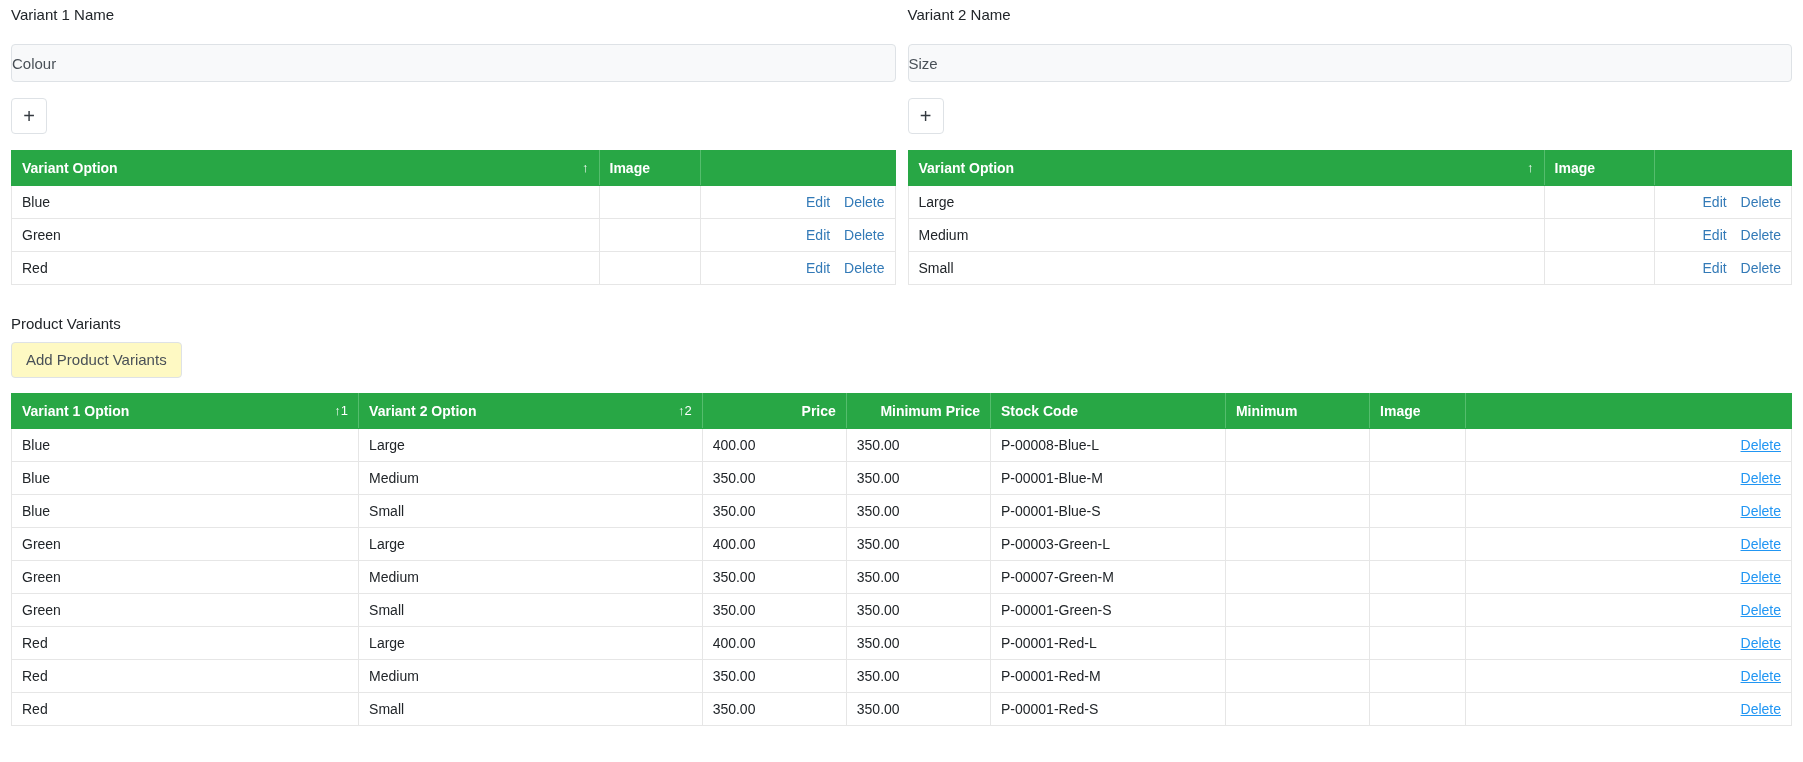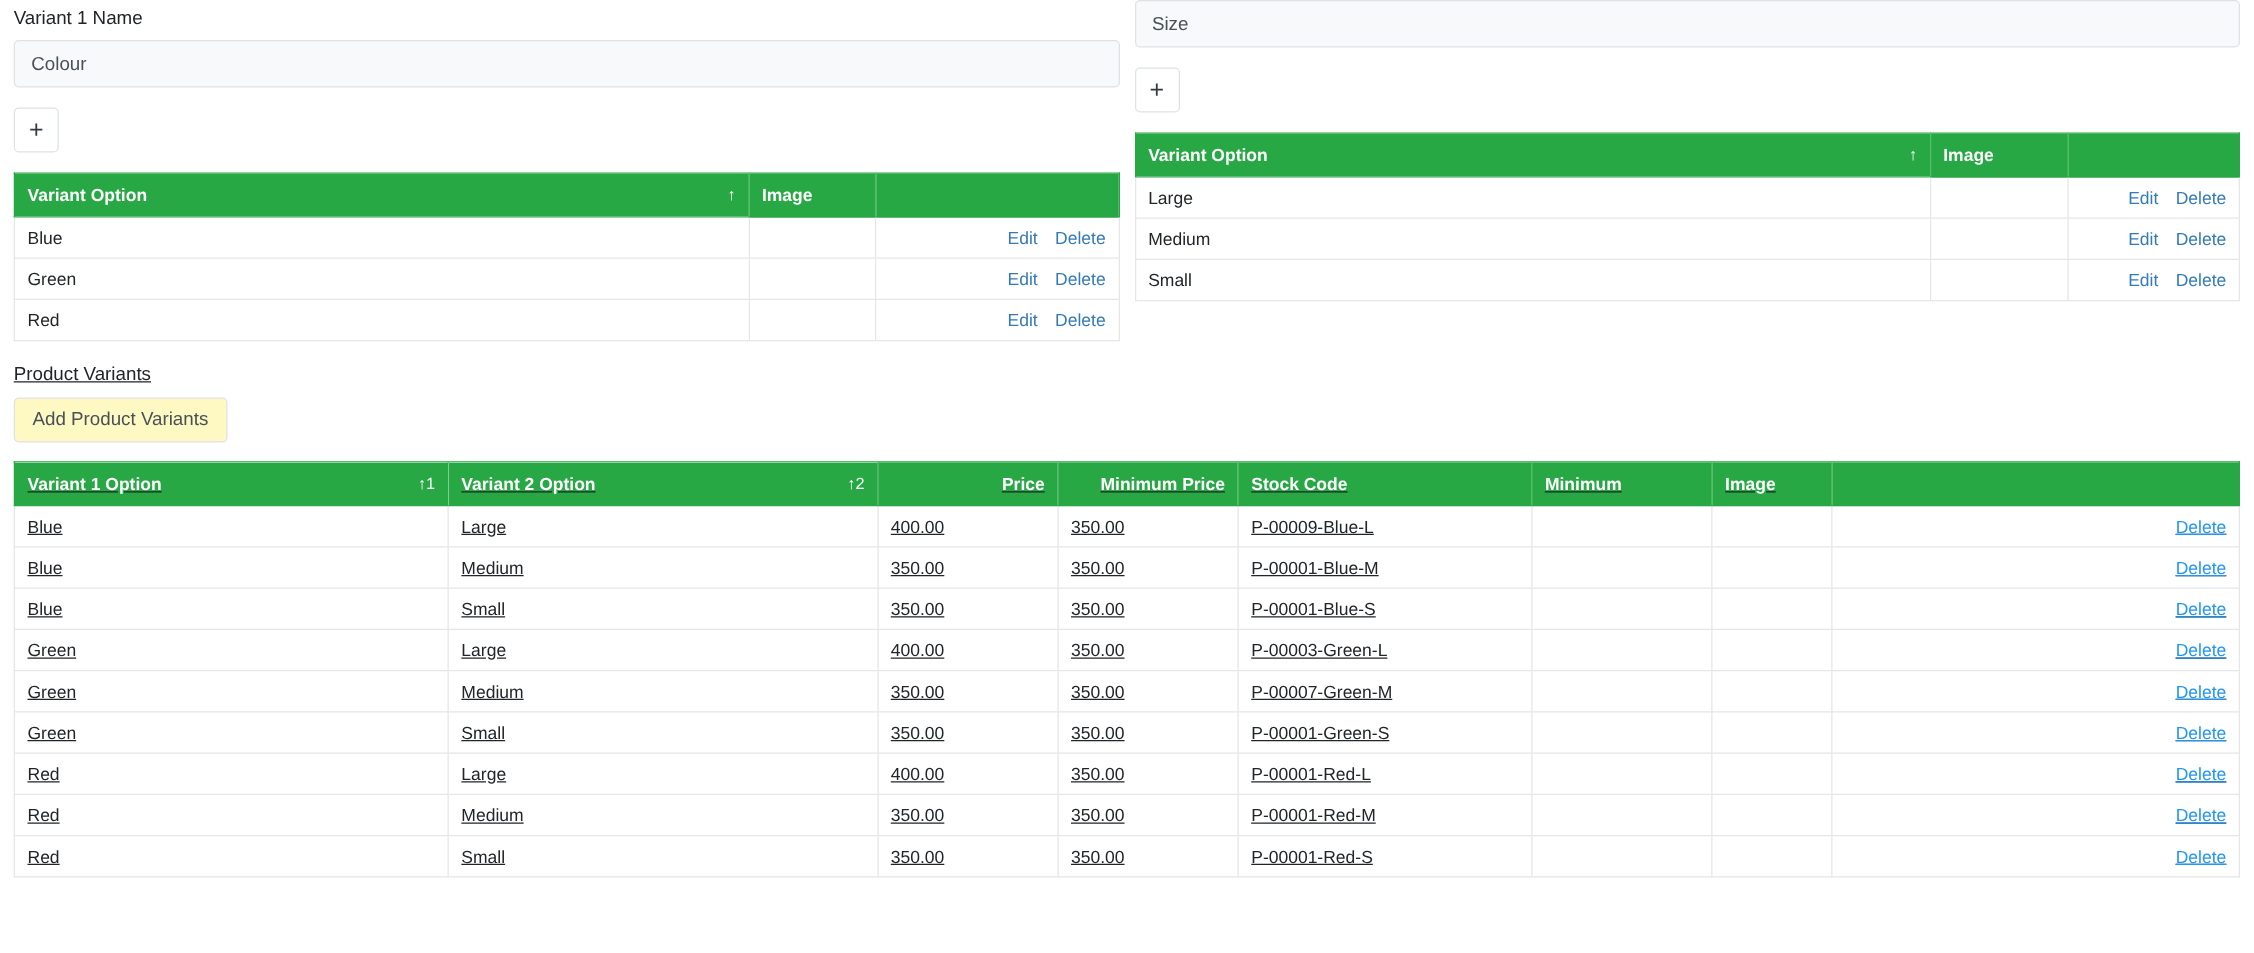--- a/index.html
+++ b/index.html
@@ -21,28 +21,29 @@
     font-size: 15px;
     color: #212529;
     line-height: 18px;
     padding: 6px 0 8px 0;
   }
   .text-input {
     display: block;
     width: 100%;
     height: 38px;
     line-height: 36px;
-    padding: 0 13px;
+    padding: 0 0;
     font-size: 15px;
     font-family: "Liberation Sans", sans-serif;
     color: #495057;
     background: #f8f9fa;
     border: 1px solid #dee2e6;
     border-radius: 4px;
     outline: none;
+    margin-top: 12px;
   }
   .text-input::placeholder { color: #495057; opacity: 1; }
 
   .add-btn {
     margin-top: 16px;
     width: 36px; height: 36px;
     background: #ffffff;
     border: 1px solid #dee2e6;
     border-radius: 4px;
     font-size: 20px;
@@ -107,21 +108,21 @@
   }
   .link + .link { margin-left: 10px; }
   .link-underline {
     color: #2196f3;
     text-decoration: underline;
     font-size: 14px;
     cursor: pointer;
   }
 
   
-  .pv-section { padding: 0 11px; margin-top: 18px; text-decoration: underline; }
+  .pv-section { padding: 0 11px; margin-top: 30px; }
   .pv-label { font-size: 15px; color: #212529; line-height: 18px; }
   .pv-btn {
     margin-top: 9px;
     display: inline-block;
     background: #fef9c3;
     border: 1px solid #dee2e6;
     border-radius: 4px;
     color: #495057;
     font-size: 15px;
     font-family: "Liberation Sans", sans-serif;
@@ -186,20 +187,21 @@
                 <span class="link">Edit</span>
                 <span class="link">Delete</span>
               </td>
             </tr>
           </tbody>
         </table>
       </div>
     </div>
 
     <div class="panel">
+      <div class="field-label">Variant 2 Name</div>
       <input class="text-input" type="text" value="Size" style="">
       <button class="add-btn">
         <span>+</span>
       </button>
 
       <div style="margin-top:16px;">
         <table class="grid">
           <colgroup>
               <col style="width:72%">
               <col style="width:12.5%">
@@ -280,21 +282,21 @@
             <th>Image</th>
             <th></th>
           </tr>
         </thead>
         <tbody>
           <tr>
             <td>Blue</td>
             <td>Large</td>
             <td class="num">400.00</td>
             <td class="num">350.00</td>
-            <td>P-00009-Blue-L</td>
+            <td>P-00008-Blue-L</td>
             <td></td>
             <td></td>
             <td class="actions">
               <span class="link-underline">Delete</span>
             </td>
           </tr>
           <tr>
             <td>Blue</td>
             <td>Medium</td>
             <td class="num">350.00</td>

